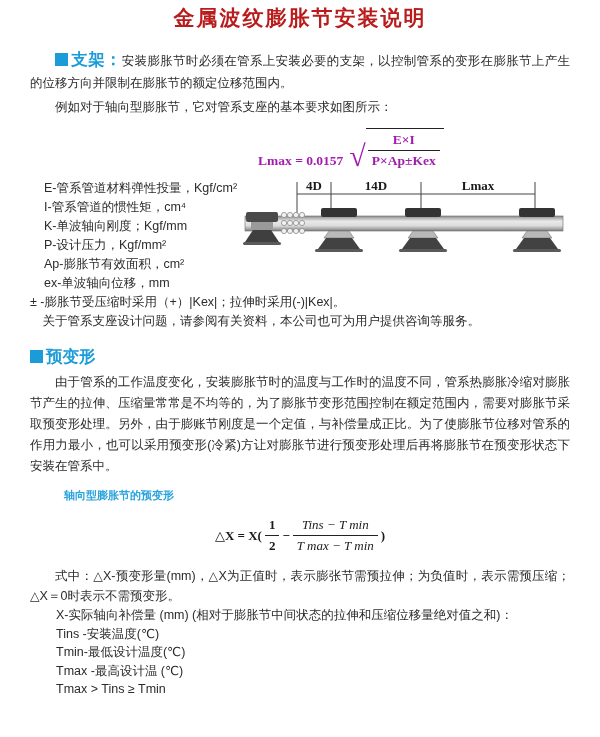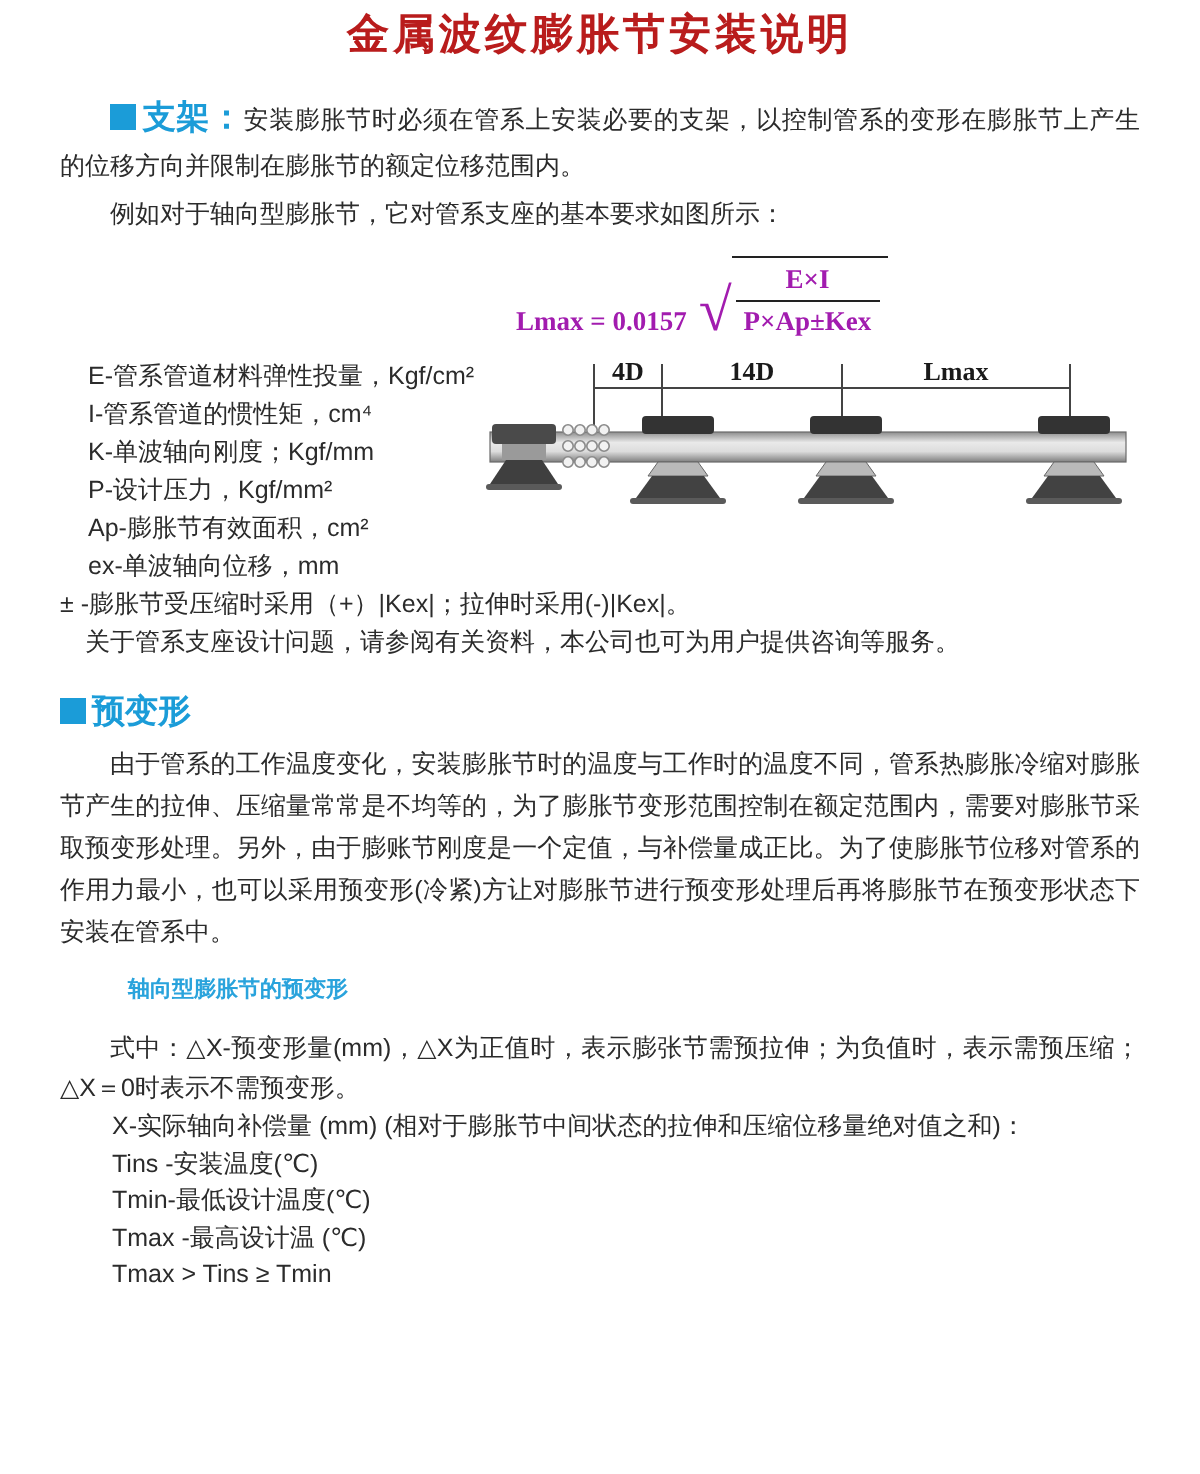--- a/index.html
+++ b/index.html
@@ -166,20 +166,33 @@
           <rect x="270" y="73" width="48" height="3" rx="1.5" fill="#5a5a5a"></rect>
         </g>
       </svg>
     </div>
 
     <p class="preform-head"><span class="sq"></span><span class="blue-head">预变形</span></p>
     <p class="para indent preform-body">由于管系的工作温度变化，安装膨胀节时的温度与工作时的温度不同，管系热膨胀冷缩对膨胀节产生的拉伸、压缩量常常是不均等的，为了膨胀节变形范围控制在额定范围内，需要对膨胀节采取预变形处理。另外，由于膨账节刚度是一个定值，与补偿量成正比。为了使膨胀节位移对管系的作用力最小，也可以采用预变形(冷紧)方让对膨胀节进行预变形处理后再将膨胀节在预变形状态下安装在管系中。</p>
 
     <div class="sub-head axial-head">轴向型膨胀节的预变形</div>
 
+    <div class="formula-center">
+      <span>△X = X(</span>
+      <span class="frac">
+          <span class="num">1</span>
+          <span class="den">2</span>
+        </span>
+      <span>−</span>
+      <span class="frac ital">
+          <span class="num">Tins − T min</span>
+          <span class="den">T max − T min</span>
+        </span>
+      <span>)</span>
+    </div>
 
     <p class="para indent axial-where">式中：△X-预变形量(mm)，△X为正值时，表示膨张节需预拉伸；为负值时，表示需预压缩；△X＝0时表示不需预变形。</p>
 
     <div class="defs2">
       <div>X-实际轴向补偿量 (mm) (相对于膨胀节中间状态的拉伸和压缩位移量绝对值之和)：</div>
       <div>Tins -安装温度(℃)</div>
       <div>Tmin-最低设计温度(℃)</div>
       <div>Tmax -最高设计温 (℃)</div>
       <div>Tmax &gt; Tins ≥ Tmin</div>
     </div>

